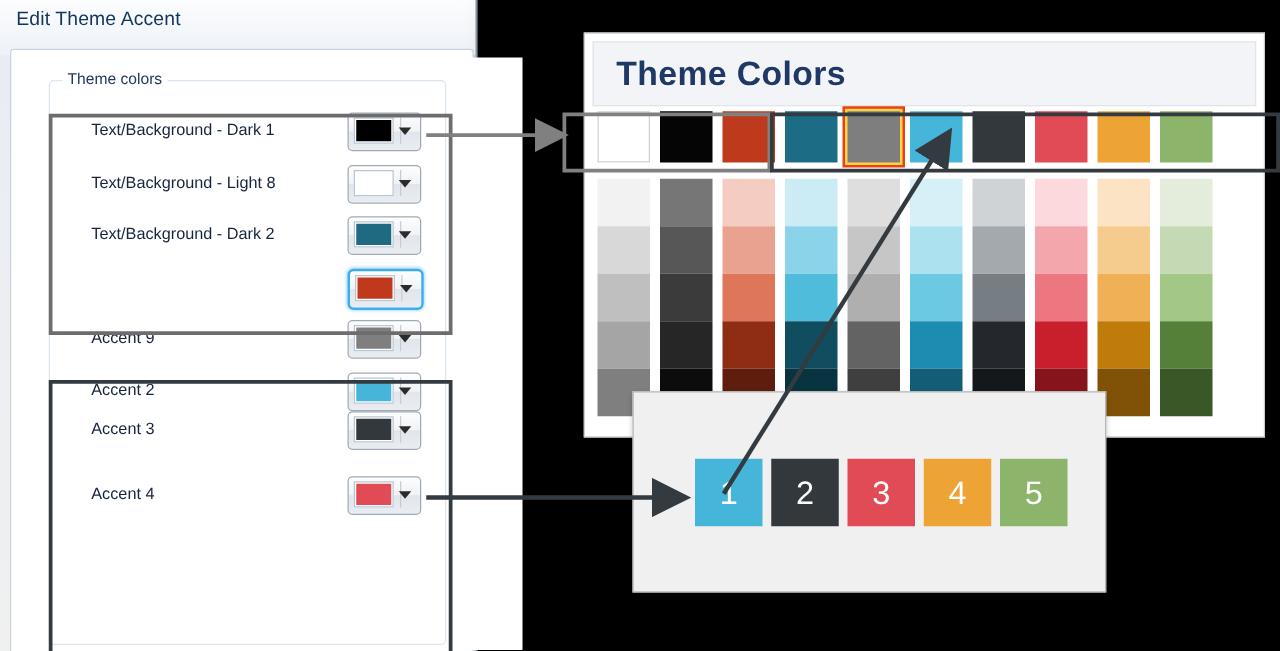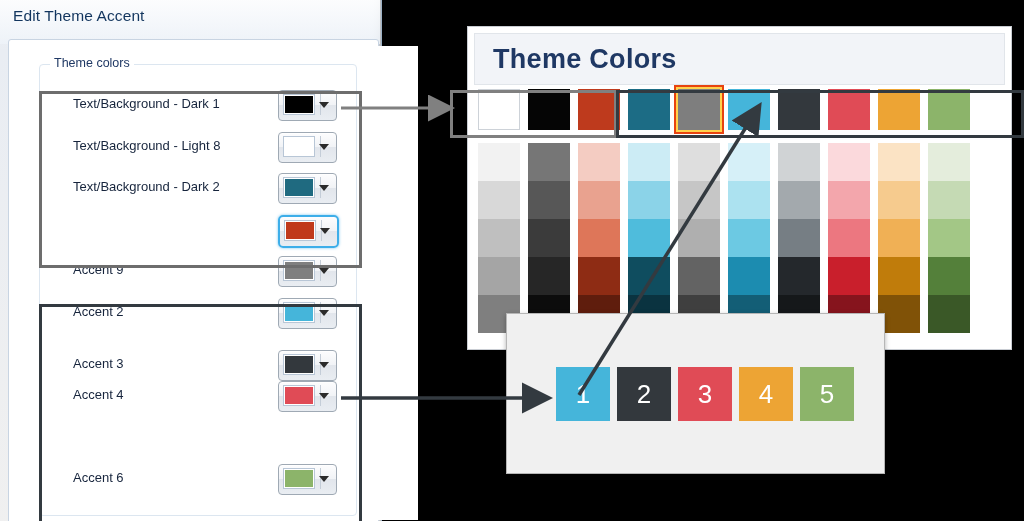--- a/index.html
+++ b/index.html
@@ -151,45 +151,35 @@
             <div class="row" style="top: 207.5px;">
               <div class="row-label">Accent 2</div>
               <div class="cbtn">
                 <div class="sw-frame">
                   <div class="sw" style="background: rgb(69, 181, 218);"></div>
                 </div>
                 <div class="cbtn-sep"></div>
                 <div class="caret"></div>
               </div>
             </div>
-            <div class="row" style="top: 260px;">
+            <div class="row" style="top: 239px;">
               <div class="row-label">Accent 3</div>
               <div class="cbtn">
                 <div class="sw-frame">
                   <div class="sw" style="background: rgb(51, 56, 61);"></div>
                 </div>
                 <div class="cbtn-sep"></div>
                 <div class="caret"></div>
               </div>
             </div>
             <div class="row" style="top: 290.5px; text-align: right;">
               <div class="row-label">Accent 4</div>
               <div class="cbtn">
                 <div class="sw-frame">
                   <div class="sw" style="background: rgb(224, 75, 86);"></div>
-                </div>
-                <div class="cbtn-sep"></div>
-                <div class="caret"></div>
-              </div>
-            </div>
-            <div class="row" style="top: 373.5px;">
-              <div class="row-label">Accent 6</div>
-              <div class="cbtn">
-                <div class="sw-frame">
-                  <div class="sw" style="background: rgb(140, 180, 106);"></div>
                 </div>
                 <div class="cbtn-sep"></div>
                 <div class="caret"></div>
               </div>
             </div>
           </div>
 
         <div class="hl" style="left:24px;top:45px;width:317px;height:171px;"></div>
         <div class="hl dark" style="left:24px;top:258px;width:317px;height:215px;"></div>
 

